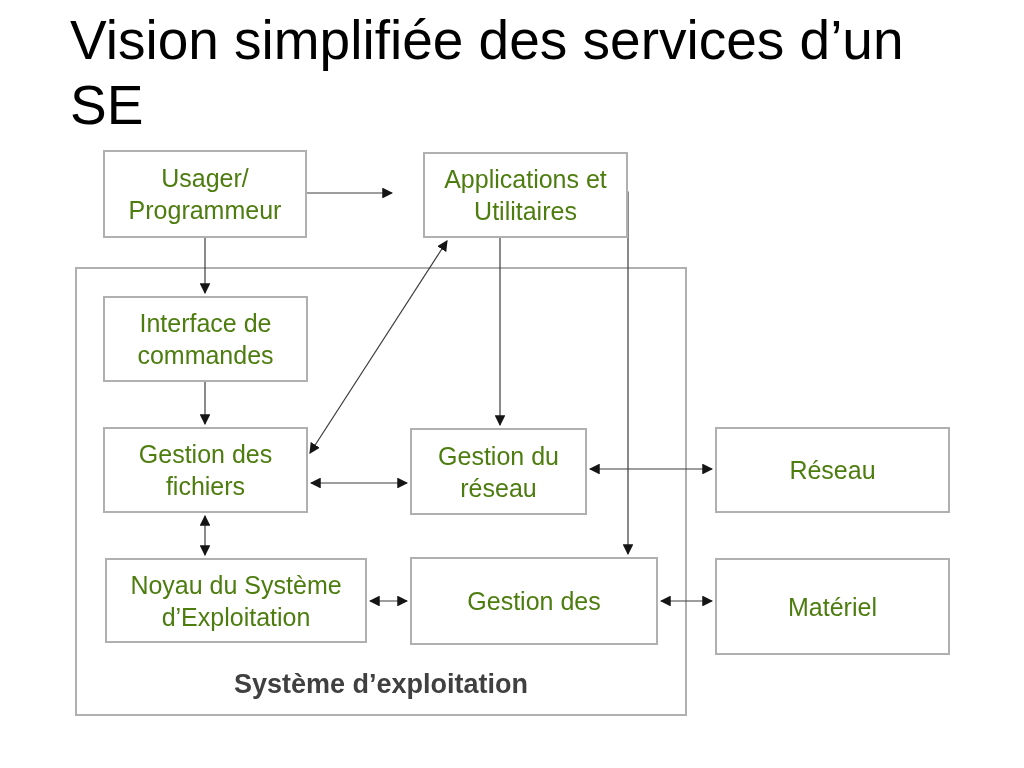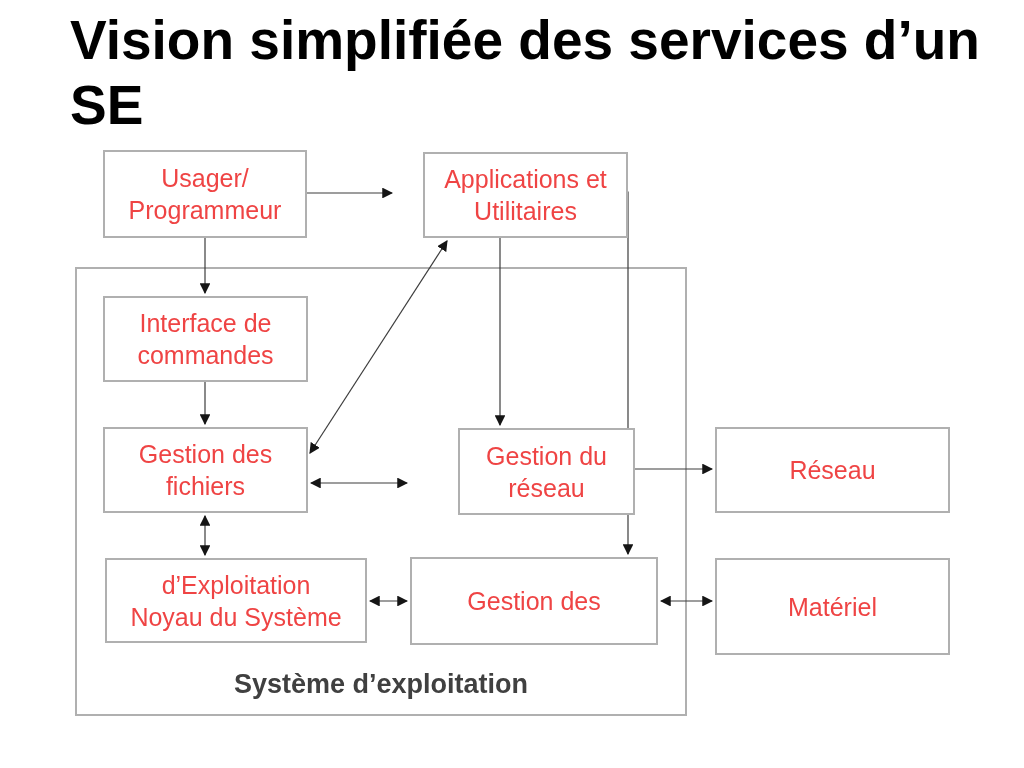--- a/index.html
+++ b/index.html
@@ -69,40 +69,40 @@
     background: #ffffff;
     border: 2px solid #b0b0b0;
     box-sizing: border-box;
     display: flex;
     flex-direction: column;
     align-items: center;
     justify-content: center;
     text-align: center;
     font-size: 25px;
     line-height: 1.28;
-    color: #ef4444;
+    color: #4d7c0f;
   }
   .node span { display: block; white-space: nowrap; }
 
   .n-usager        { left: 103px; top: 150px; width: 204px; height: 88px; }
   .n-applications  { left: 395px; top: 152px; width: 205px; height: 86px; margin-left: 28px; }
   .n-interface     { left: 103px; top: 296px; width: 205px; height: 86px; }
   .n-fichiers      { left: 103px; top: 427px; width: 205px; height: 86px; }
-  .n-gestionreseau { left: 410px; top: 428px; width: 177px; height: 87px; margin-left: 48px; }
+  .n-gestionreseau { left: 410px; top: 428px; width: 177px; height: 87px; }
   .n-noyau         { left: 105px; top: 558px; width: 262px; height: 85px; }
   .n-es            { left: 410px; top: 557px; width: 248px; height: 88px; }
   .n-reseau        { left: 715px; top: 427px; width: 235px; height: 86px; }
   .n-materiel      { left: 715px; top: 558px; width: 235px; height: 97px; }
 </style>
 </head>
 <body>
 
 <div class="page">
 
-  <h1 class="title" style="margin:0; font-weight:700;">
+  <h1 class="title" style="margin:0; font-weight:400;">
     <span>Vision simplifiée des services d’un</span>
     <span>SE</span>
   </h1>
 
   <div class="os-container">
     <div class="os-container-label">Système d’exploitation</div>
   </div>
 
   <svg class="connectors" viewBox="0 0 1024 768" xmlns="http://www.w3.org/2000/svg">
     <defs>
@@ -142,22 +142,22 @@
     <span>Gestion des</span>
     <span>fichiers</span>
   </div>
 
   <div class="node n-gestionreseau">
     <span>Gestion du</span>
     <span>réseau</span>
   </div>
 
   <div class="node n-noyau">
+    <span>Noyau du Système</span>
     <span>d’Exploitation</span>
-    <span>Noyau du Système</span>
   </div>
 
   <div class="node n-es">
     <span>Gestion des</span>
   </div>
 
   <div class="node n-reseau">
     <span>Réseau</span>
   </div>
 

